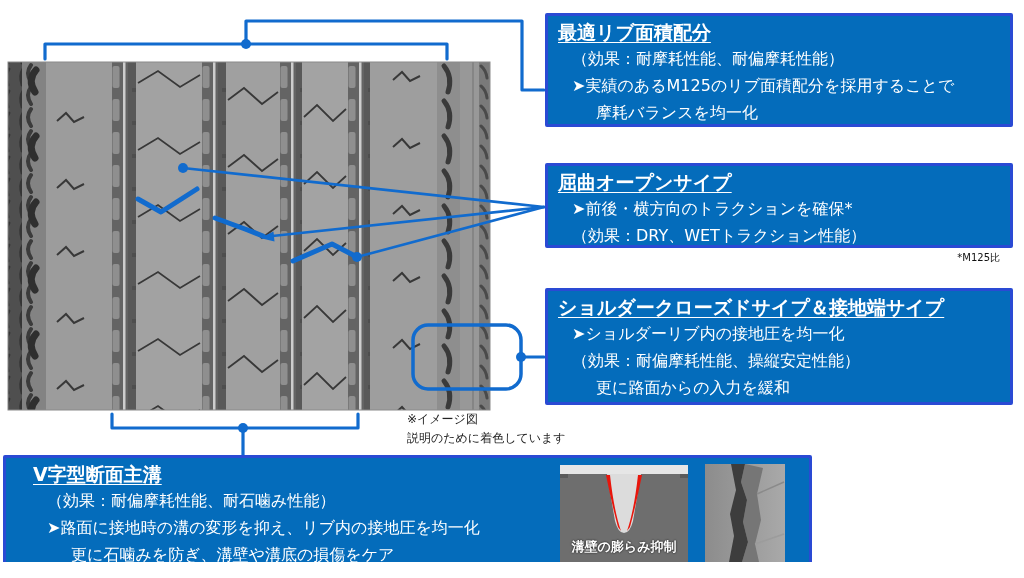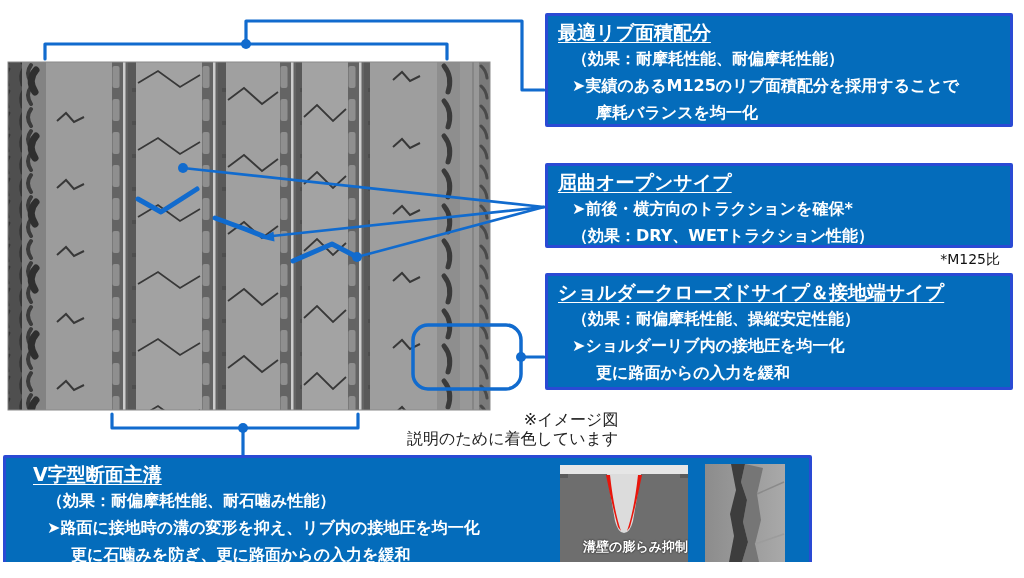--- a/index.html
+++ b/index.html
@@ -17,34 +17,34 @@
     color:#ffffff;
     padding:3px 10px 4px 10px;
     box-sizing:border-box;
     white-space:nowrap;
   }
   .c-title{
     font-size:19px;font-weight:bold;line-height:26px;
     text-decoration:underline;text-underline-offset:3px;
     display:inline-block;
   }
-  .c-line{font-size:16px;font-weight:bold;line-height:27px;padding-left:14px;}
+  .c-line{font-size:16px;font-weight:normal;line-height:27px;padding-left:14px;}
   .c-line.cont{padding-left:38px;}
   .note{
     position:absolute;left:407px;top:410px;
-    font-size:16px;line-height:19px;color:#222222;text-align:right;
+    font-size:12px;line-height:19px;color:#222222;
   }
   .footnote{
     position:absolute;top:251px;right:24px;
-    font-size:14px;color:#111111;
+    font-size:10px;color:#111111;
   }
   .panel{position:absolute;}
   .groove-caption{
     position:absolute;left:560px;top:538px;width:128px;
-    text-align:right;color:#ffffff;font-size:13px;font-weight:bold;
+    text-align:center;color:#ffffff;font-size:13px;font-weight:bold;
     text-shadow:0 0 2px #000;
   }
 </style>
 </head>
 <body>
 
 <div class="stage">
 
   <svg class="bg-svg" width="1024" height="578" viewBox="0 0 1024 578">
     <defs>
@@ -205,37 +205,37 @@
   </div>
 
   <div class="callout" style="left:545px;top:163px;width:468px;height:85px;">
     <div class="c-title">屈曲オープンサイプ</div>
     <div class="c-line">➤前後・横方向のトラクションを確保*</div>
     <div class="c-line">（効果：DRY、WETトラクション性能）</div>
   </div>
 
   <div class="footnote">*M125比</div>
 
-  <div class="callout" style="left:545px;top:273px;width:468px;height:117px;">
+  <div class="callout" style="left:545px;top:288px;width:468px;height:117px;">
     <div class="c-title">ショルダークローズドサイプ＆接地端サイプ</div>
+    <div class="c-line">➤ショルダーリブ内の接地圧を均一化</div>
     <div class="c-line">（効果：耐偏摩耗性能、操縦安定性能）</div>
-    <div class="c-line">➤ショルダーリブ内の接地圧を均一化</div>
     <div class="c-line cont">更に路面からの入力を緩和</div>
   </div>
 
   <div class="note">
     <div>※イメージ図</div>
     <div>説明のために着色しています</div>
   </div>
 
   <div class="callout" style="left:3px;top:455px;width:809px;height:115px;padding-left:27px;">
     <div class="c-title">V字型断面主溝</div>
     <div class="c-line">（効果：耐偏摩耗性能、耐石噛み性能）</div>
     <div class="c-line">➤路面に接地時の溝の変形を抑え、リブ内の接地圧を均一化</div>
-    <div class="c-line cont">更に石噛みを防ぎ、更に路面からの入力を緩和</div>
+    <div class="c-line cont">更に石噛みを防ぎ、溝壁や溝底の損傷をケア</div>
   </div>
 
   <svg class="panel" style="left:560px;top:465px;" width="128" height="97" viewBox="0 0 128 97">
     <rect width="128" height="97" fill="#6E6E6E"></rect>
     <rect width="128" height="9" fill="#E6E6E6"></rect>
     <path d="M 47 9 L 55 56 Q 58 68 64 68 Q 70 68 73 56 L 81 9 Z" fill="#DCDCDC"></path>
     <path d="M 46 10 Q 52 40 58 62 L 61 66 Q 54 46 50 10 Z" fill="#E8160C"></path>
     <path d="M 82 10 Q 76 40 70 62 L 67 66 Q 74 46 78 10 Z" fill="#E8160C"></path>
     <rect x="0" y="9" width="8" height="4" fill="#5A5A5A"></rect>
     <rect x="120" y="9" width="8" height="4" fill="#5A5A5A"></rect>

